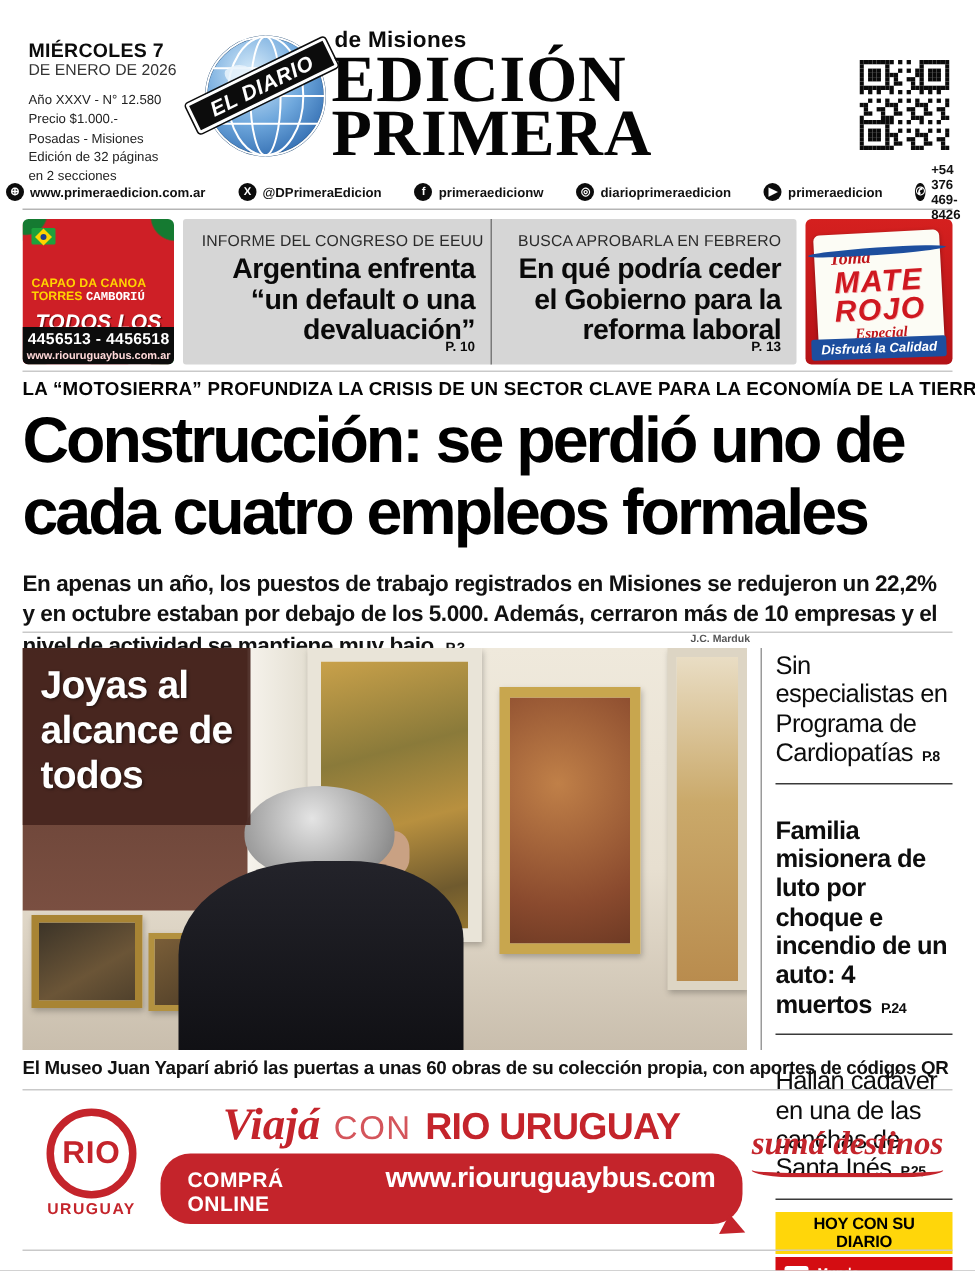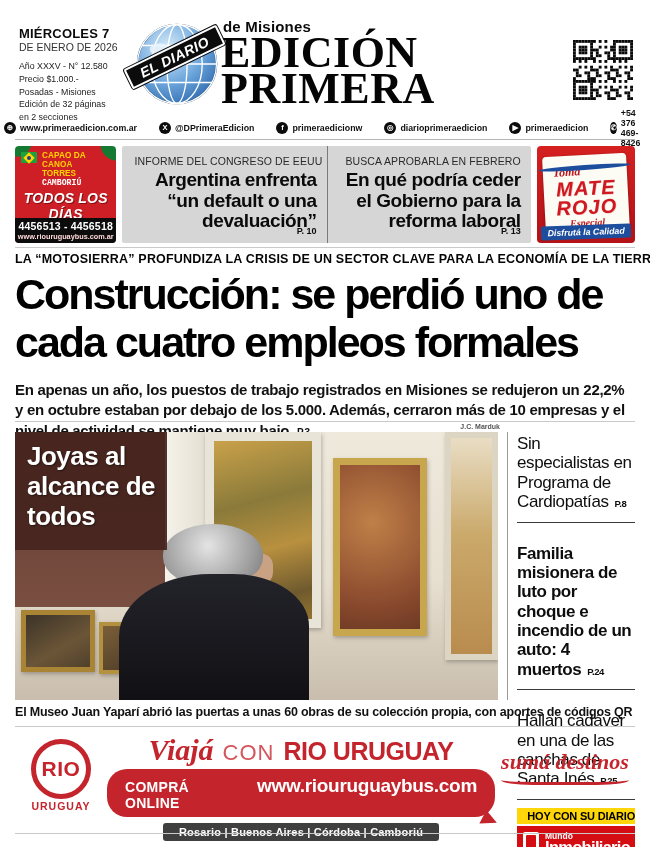--- a/index.html
+++ b/index.html
@@ -24,21 +24,21 @@
   .social-bar { position:absolute; left:15px; top:116px; width:620px; height:24px; display:flex; justify-content:center; gap:22px; align-items:center; border-bottom:1px solid #b5b5b5; }
   .soc { display:flex; align-items:center; gap:4px; font-size:8.8px; font-weight:700; color:#111; }
   .soc .ic { width:12px; height:12px; border-radius:50%; background:#0c0c0c; color:#fff; font-size:7.5px; font-weight:700; display:flex; align-items:center; justify-content:center; font-style:normal; }
 
   
   .ads-row { position:absolute; left:15px; top:146px; width:620px; height:97px; display:flex; gap:6px; }
   .bus-ad { position:relative; width:126px; height:97px; border-radius:4px; overflow:hidden; color:#fff;
     background: radial-gradient(circle at 2% -4%, #157a31 0 14px, transparent 15px),
                 radial-gradient(circle at 101% -2%, #157a31 0 16px, transparent 17px),
                 radial-gradient(circle at 103% 104%, #157a31 0 13px, transparent 14px), #ce1f26; }
-  .bus-top { display:flex; gap:5px; padding:5px 4px 0 6px; align-items:flex-start; }
+  .bus-top { display:flex; gap:21px; padding:5px 4px 0 6px; align-items:flex-start;flex-direction:column; }
   .flag { position:relative; width:16px; height:11px; background:#1ea13c; border-radius:1px; flex:0 0 auto; margin-top:1px; }
   .flag::after { content:""; position:absolute; left:4px; top:1.5px; width:8px; height:8px; background:#ffd400; transform:rotate(45deg); }
   .flag::before { content:""; position:absolute; left:6px; top:3.5px; width:4px; height:4px; background:#1d3f8f; border-radius:50%; z-index:1; }
   .bus-dest1 { font-size:8.2px; font-weight:800; color:#ffd400; letter-spacing:0.1px; }
   .bus-dest2 { font-size:8.2px; font-weight:800; color:#ffd400; }
   .bus-dest2 b { color:#fff;font-family:Liberation Mono, monospace; }
   .bus-banner { font-size:14px; font-weight:800; font-style:italic; text-align:center; margin-top:3px; text-shadow:1px 1px 0 #7d0f13; letter-spacing:0.2px; }
   .bus-mid { display:flex; justify-content:space-between; align-items:center; padding:3px 8px 0 8px; }
   .bus { position:relative; width:46px; height:19px; background:#2b2b33; border-radius:3px 6px 2px 2px; }
   .bus::after { content:""; position:absolute; left:3px; top:3px; right:3px; height:6px; background:linear-gradient(90deg,#cfd8e2,#8fa2b5); border-radius:2px; }
@@ -90,21 +90,21 @@
   .overlay { position:absolute; left:0; top:0; width:152px; min-height:118px; background:rgba(70,37,30,0.93); z-index:3; padding:10px 10px 12px 12px; }
   .overlay-text { color:#fff; font-size:26px; font-weight:800; line-height:1.15; letter-spacing:-0.5px; text-shadow:1px 1px 2px rgba(0,0,0,0.5); }
 
   .sidebar { width:128px; border-left:1px solid #9a9a9a; padding-left:9px; display:flex; flex-direction:column; }
   .sb-item { padding:2px 0 10px; }
   .sb-item + .sb-item { border-top:1px solid #3a3a3a; padding-top:21px; }
   .sb-h { font-size:17px; line-height:1.14; letter-spacing:-0.4px; color:#0d0d0d; }
   .sb-bold .sb-h { font-weight:800; }
   .sb-h .pg { font-size:9.5px; font-weight:800; margin-left:6px; }
   .promo { margin-top:auto; border-top:1px solid #3a3a3a; padding-top:8px; }
-  .promo-band { background:#ffd60a; color:#000; font-weight:800; font-size:11px; text-align:right; padding:2px 0; letter-spacing:-0.2px; }
+  .promo-band { background:#ffd60a; color:#000; font-weight:800; font-size:11px; text-align:center; padding:2px 12px; letter-spacing:-0.2px; }
   .promo-red { background:#d40d12; margin-top:2px; padding:6px 6px; display:flex; gap:6px; align-items:center; }
   .door { position:relative; width:16px; height:24px; background:#fff; border-radius:2px; flex:0 0 auto; }
   .door::after { content:""; position:absolute; left:3px; right:3px; top:3px; bottom:0; background:#d40d12; border-radius:1px; }
   .promo-txt { color:#fff; line-height:0.95; }
   .promo-small { font-size:8.5px; font-weight:700; }
   .promo-big { font-size:16.5px; font-weight:800; letter-spacing:-0.7px; }
 
   
   .caption { position:absolute; left:15px; top:705px; width:620px; font-size:12.5px; font-weight:700; letter-spacing:-0.2px; white-space:nowrap; overflow:hidden; color:#111; }
 
@@ -528,21 +528,20 @@
       <div class="b-line1">
         <span class="b-script">Viajá</span>
         <span class="b-con">CON</span>
         <span class="b-brand">RIO URUGUAY</span>
       </div>
       <div class="b-pill">
         <span class="b-cta">COMPRÁ ONLINE</span>
         <span class="b-url">www.riouruguaybus.com</span>
         <span class="b-cursor"></span>
       </div>
-      <div class="b-cities">Rosario   |   Buenos Aires   |   Córdoba   |   Camboriú</div>
     </div>
     <div class="b-right">
       <span class="b-tag">sumá destinos</span>
       <div class="b-swoosh"></div>
     </div>
   </div>
 
   <div class="rule" style="top:833px"></div>
 </div>
 

